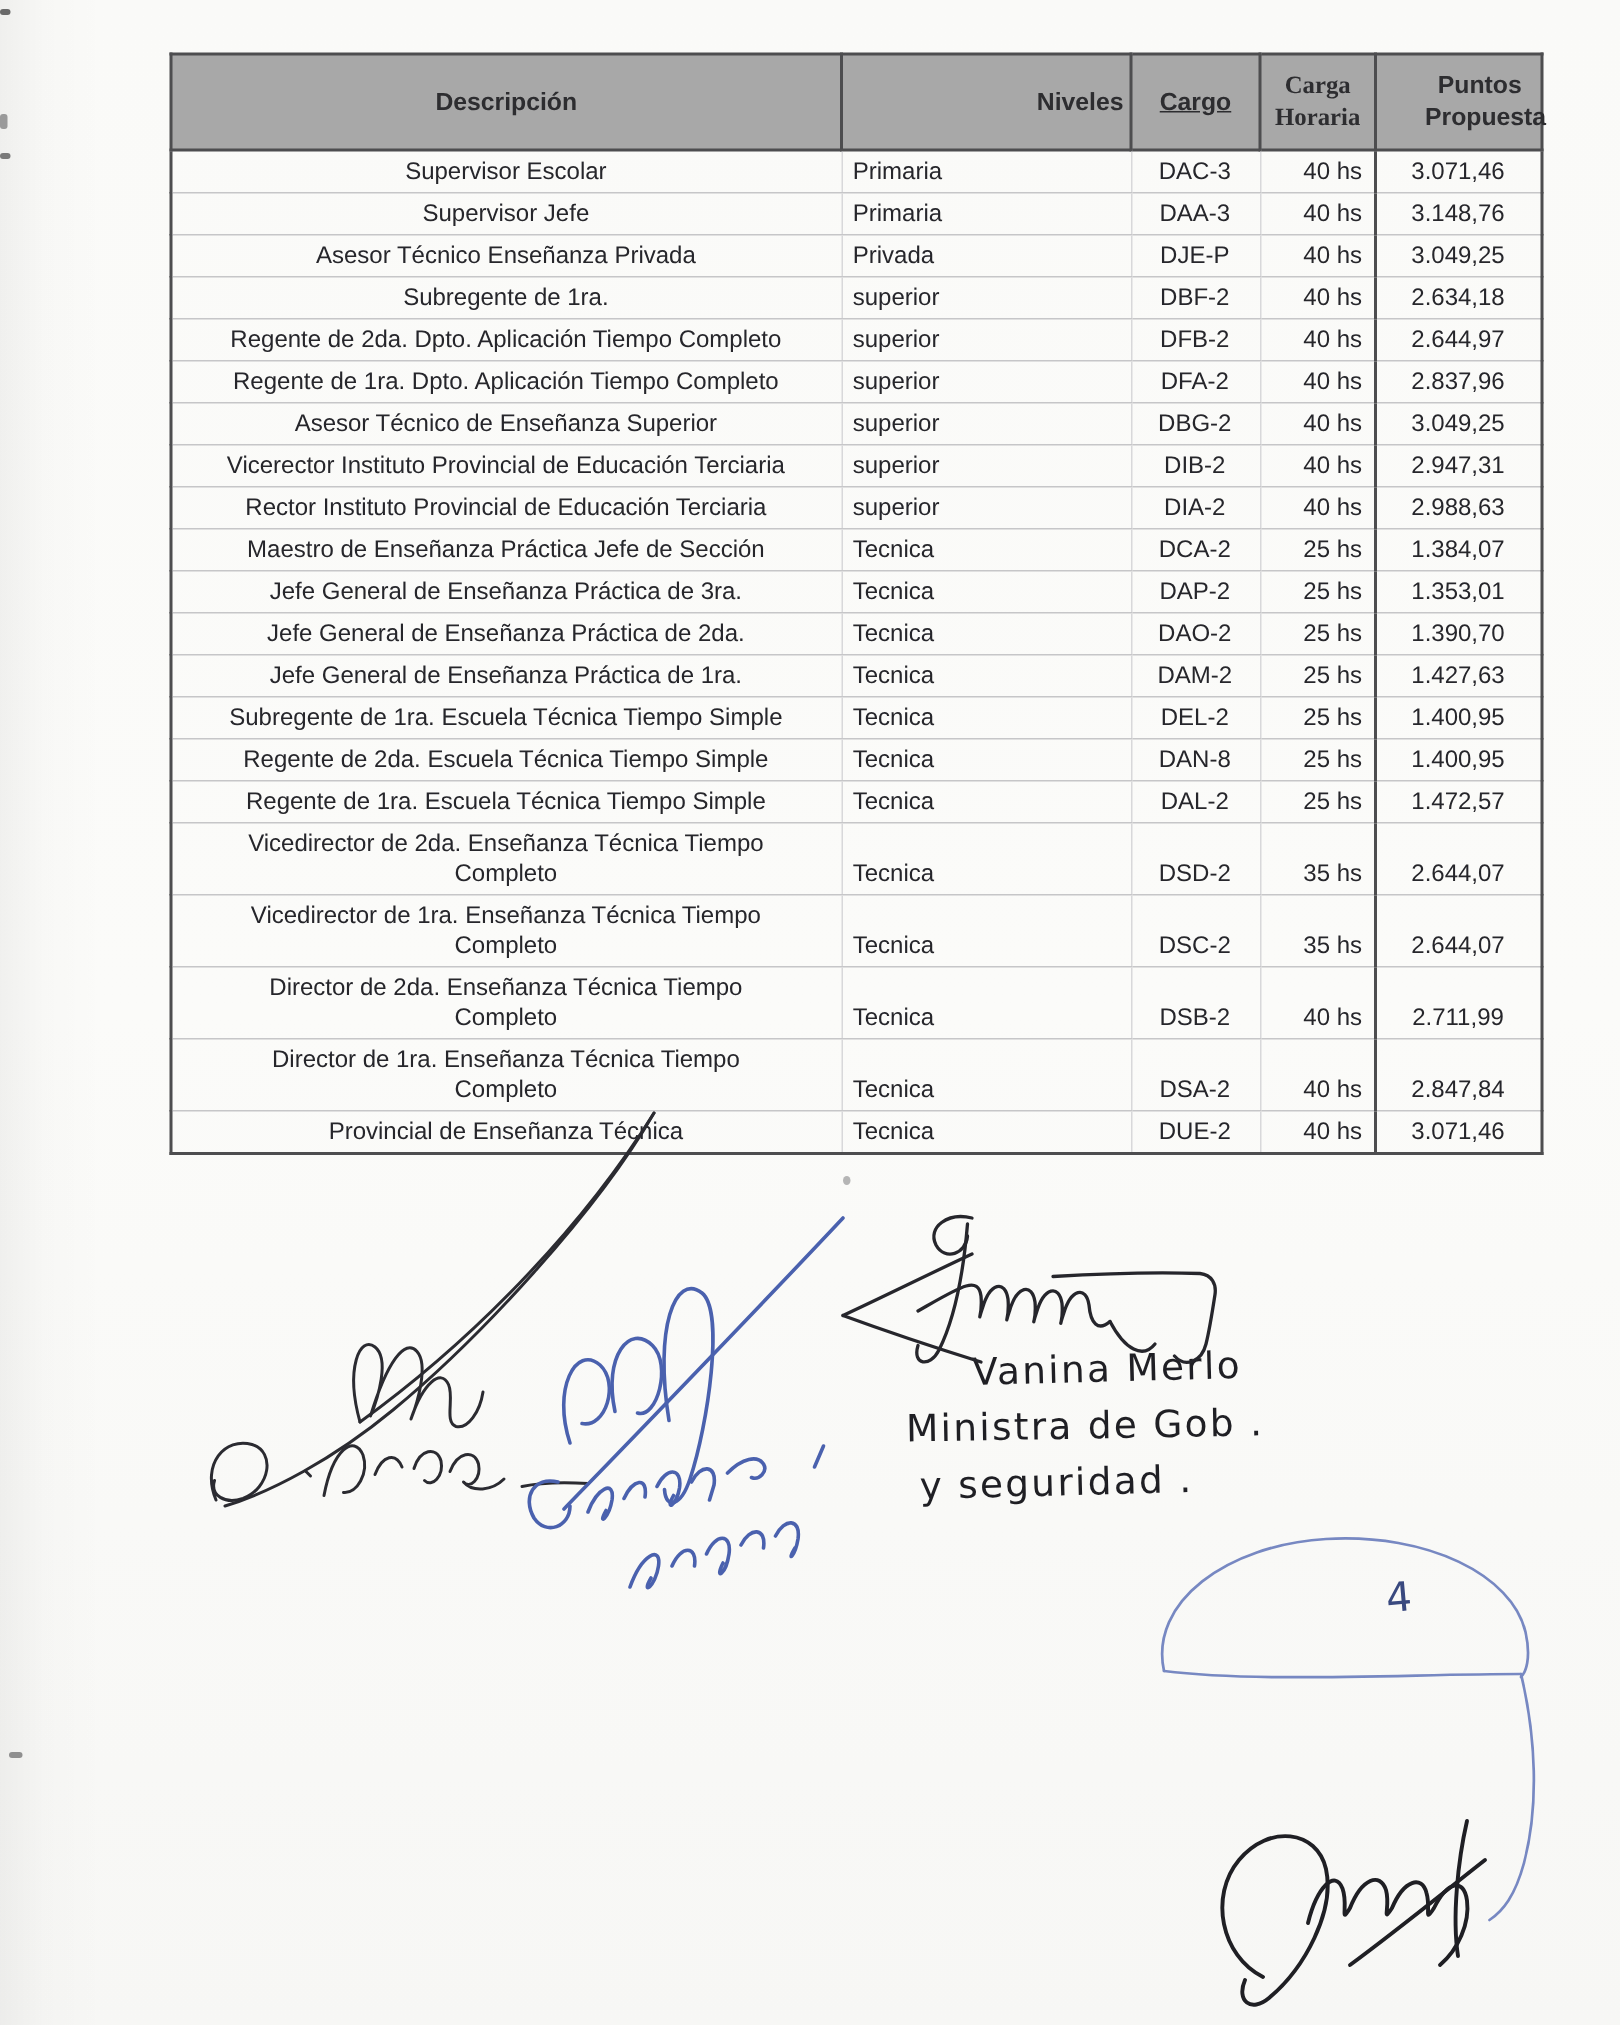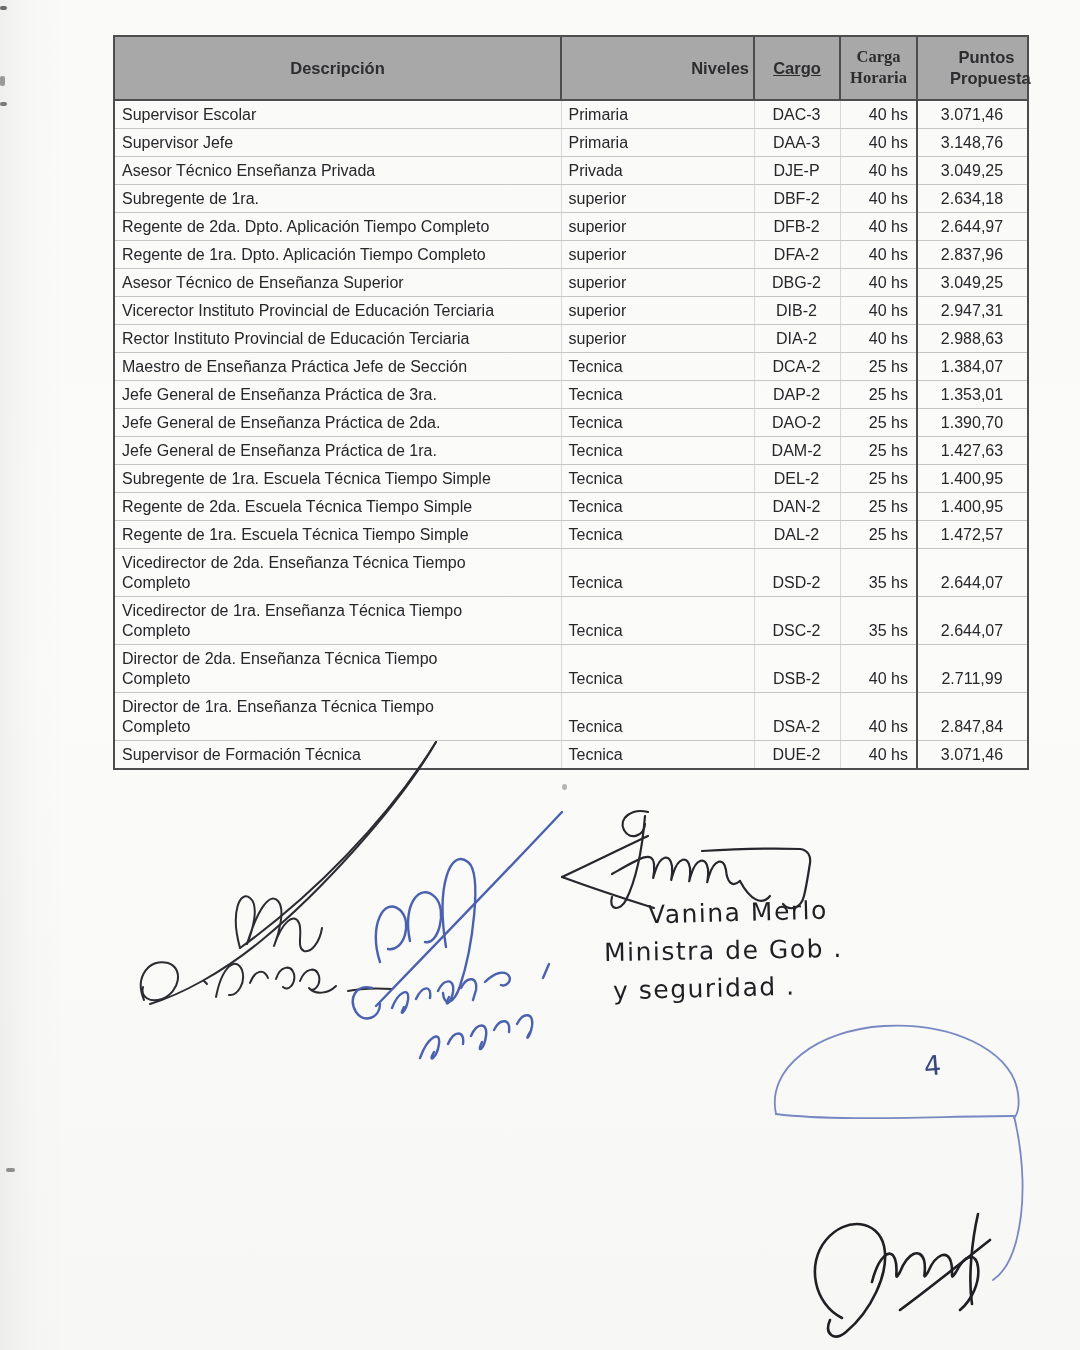--- a/index.html
+++ b/index.html
@@ -33,21 +33,21 @@
     text-align:center; line-height:1.25; padding:0 4px;
   }
   table.doc td{
     font-size:16px; color:#26262b;
     border-bottom:1px solid #c6c6c8;
     vertical-align:bottom;
     padding:3.5px 8px 3.5px 7px;
     line-height:20px;
     overflow:hidden;
   }
-  td.c-desc {text-align:left; white-space:pre-line;}
+  td.c-desc {text-align:center; white-space:pre-line;}
   td.c-nivel{text-align:left; padding-left:12px; border-left:1px solid #d8d8da;}
   td.c-cargo{text-align:center; border-left:1px solid #d8d8da;}
   td.c-carga{text-align:right; border-left:1px solid #d8d8da;}
   td.c-puntos{text-align:center; padding-right:10px; border-left:2px solid #4d4d4f;margin-top:12px;}
 
   
   .hand{
     position:absolute; white-space:nowrap;
     font-family:"DejaVu Sans", sans-serif;
     color:#1f1f24; font-size:25px; letter-spacing:1.5px;
@@ -187,21 +187,21 @@
         <tr>
           <td class="c-desc">Subregente de 1ra. Escuela Técnica Tiempo Simple</td>
           <td class="c-nivel">Tecnica</td>
           <td class="c-cargo">DEL-2</td>
           <td class="c-carga">25 hs</td>
           <td class="c-puntos">1.400,95</td>
         </tr>
         <tr>
           <td class="c-desc">Regente de 2da. Escuela Técnica Tiempo Simple</td>
           <td class="c-nivel">Tecnica</td>
-          <td class="c-cargo">DAN-2</td>
+          <td class="c-cargo">DAN-8</td>
           <td class="c-carga">25 hs</td>
           <td class="c-puntos">1.400,95</td>
         </tr>
         <tr>
           <td class="c-desc">Regente de 1ra. Escuela Técnica Tiempo Simple</td>
           <td class="c-nivel">Tecnica</td>
           <td class="c-cargo">DAL-2</td>
           <td class="c-carga">25 hs</td>
           <td class="c-puntos">1.472,57</td>
         </tr>
@@ -231,21 +231,21 @@
         </tr>
         <tr>
           <td class="c-desc">Director de 1ra. Enseñanza Técnica Tiempo
 Completo</td>
           <td class="c-nivel">Tecnica</td>
           <td class="c-cargo">DSA-2</td>
           <td class="c-carga">40 hs</td>
           <td class="c-puntos">2.847,84</td>
         </tr>
         <tr>
-          <td class="c-desc">Supervisor de Formación Técnica</td>
+          <td class="c-desc">Provincial de Enseñanza Técnica</td>
           <td class="c-nivel">Tecnica</td>
           <td class="c-cargo">DUE-2</td>
           <td class="c-carga">40 hs</td>
           <td class="c-puntos">3.071,46</td>
         </tr>
       </tbody>
   </table>
 
   <div class="hand hand-name">Vanina Merlo</div>
   <div class="hand hand-title1">Ministra de Gob .</div>

